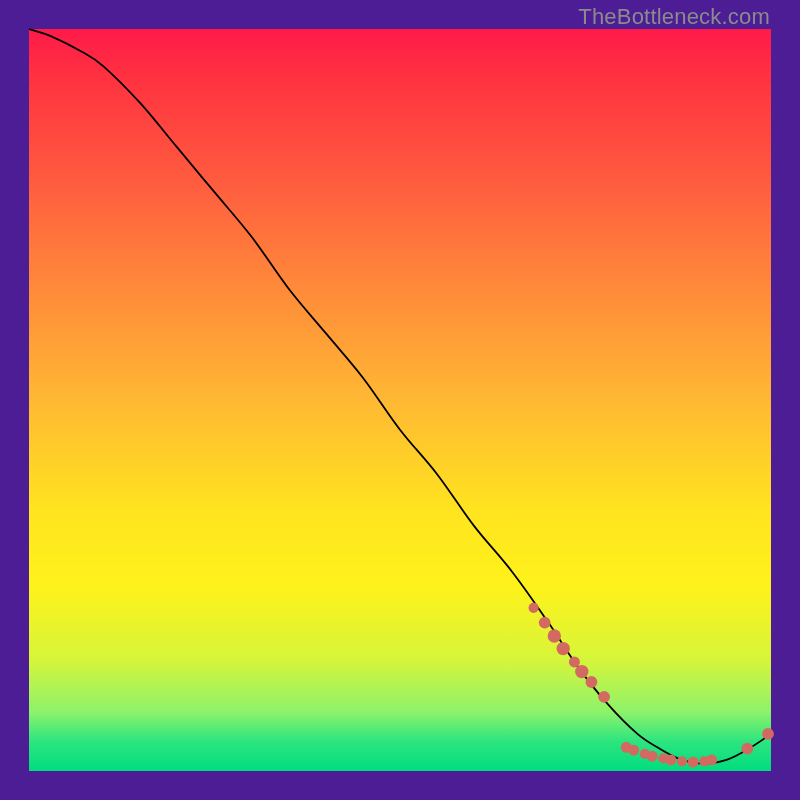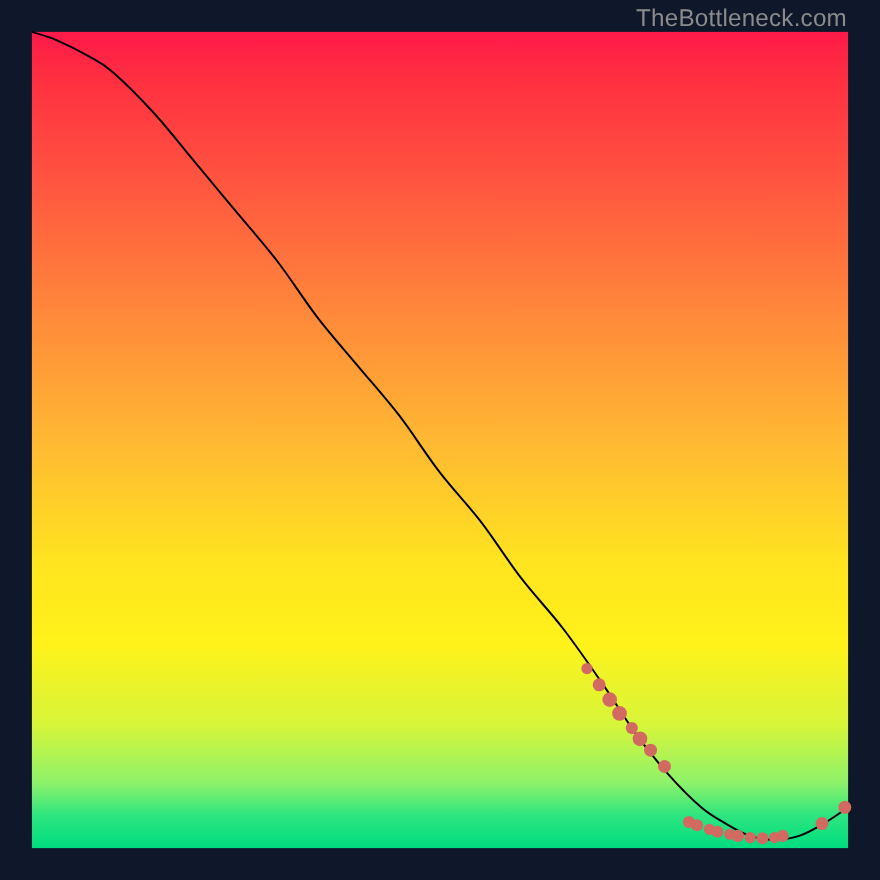--- a/index.html
+++ b/index.html
@@ -8,21 +8,21 @@
     width: 800px;
     height: 800px;
     background: #000;
     font-family: Arial, Helvetica, sans-serif;
     overflow: hidden;
   }
   .frame {
     position: relative;
     width: 800px;
     height: 800px;
-    background: #0f172a;
+    background: #4c1d95;
   }
   .plot-area {
     position: absolute;
     left: 29px;
     top: 29px;
     width: 742px;
     height: 742px;
     
     background: linear-gradient(
       to bottom,

